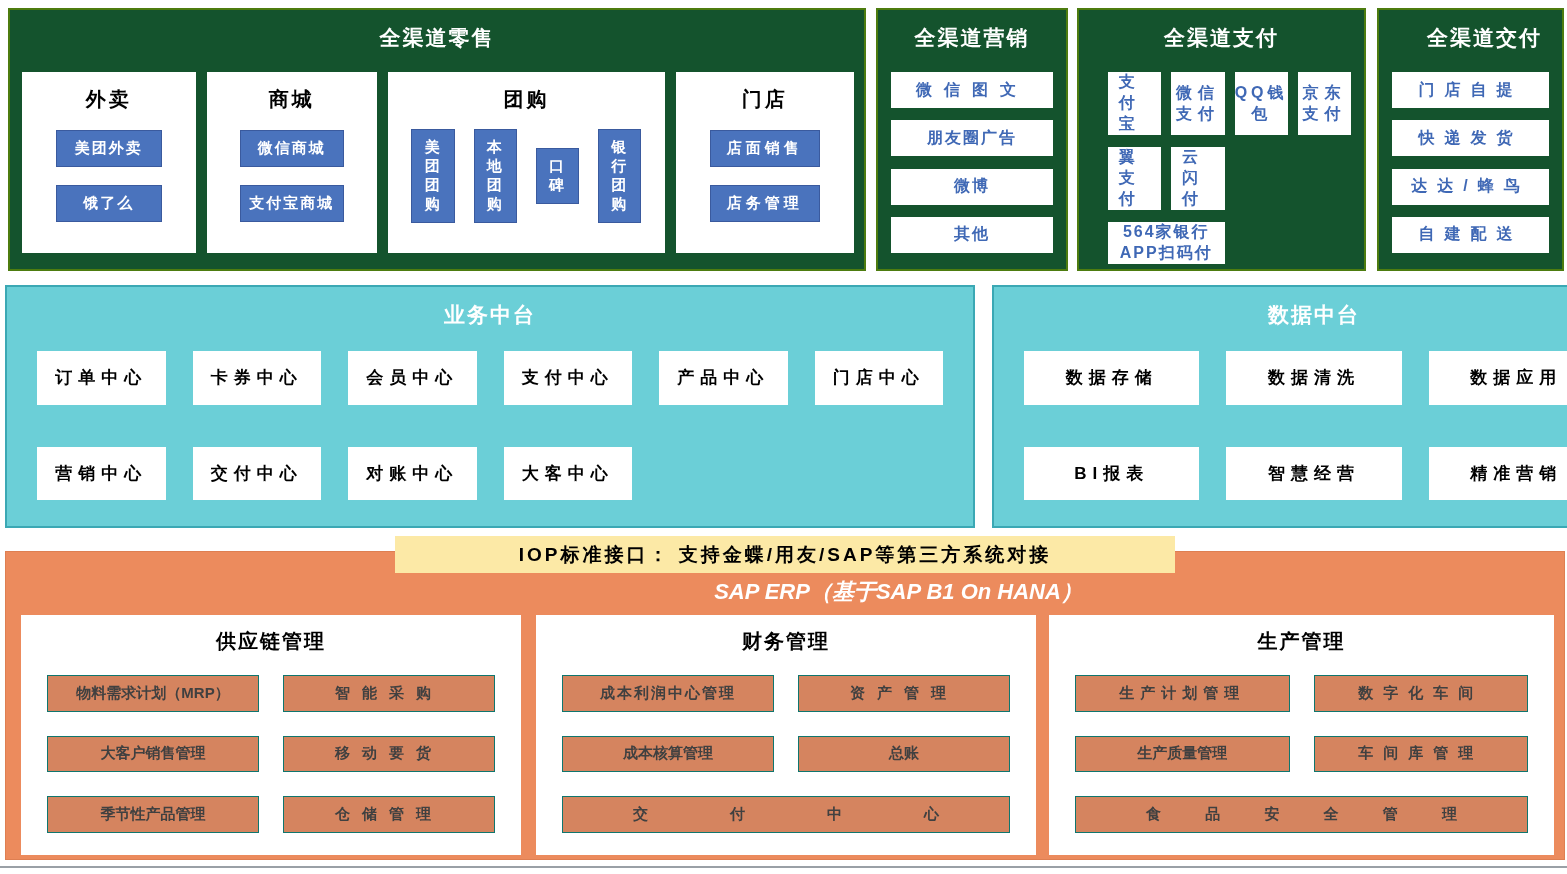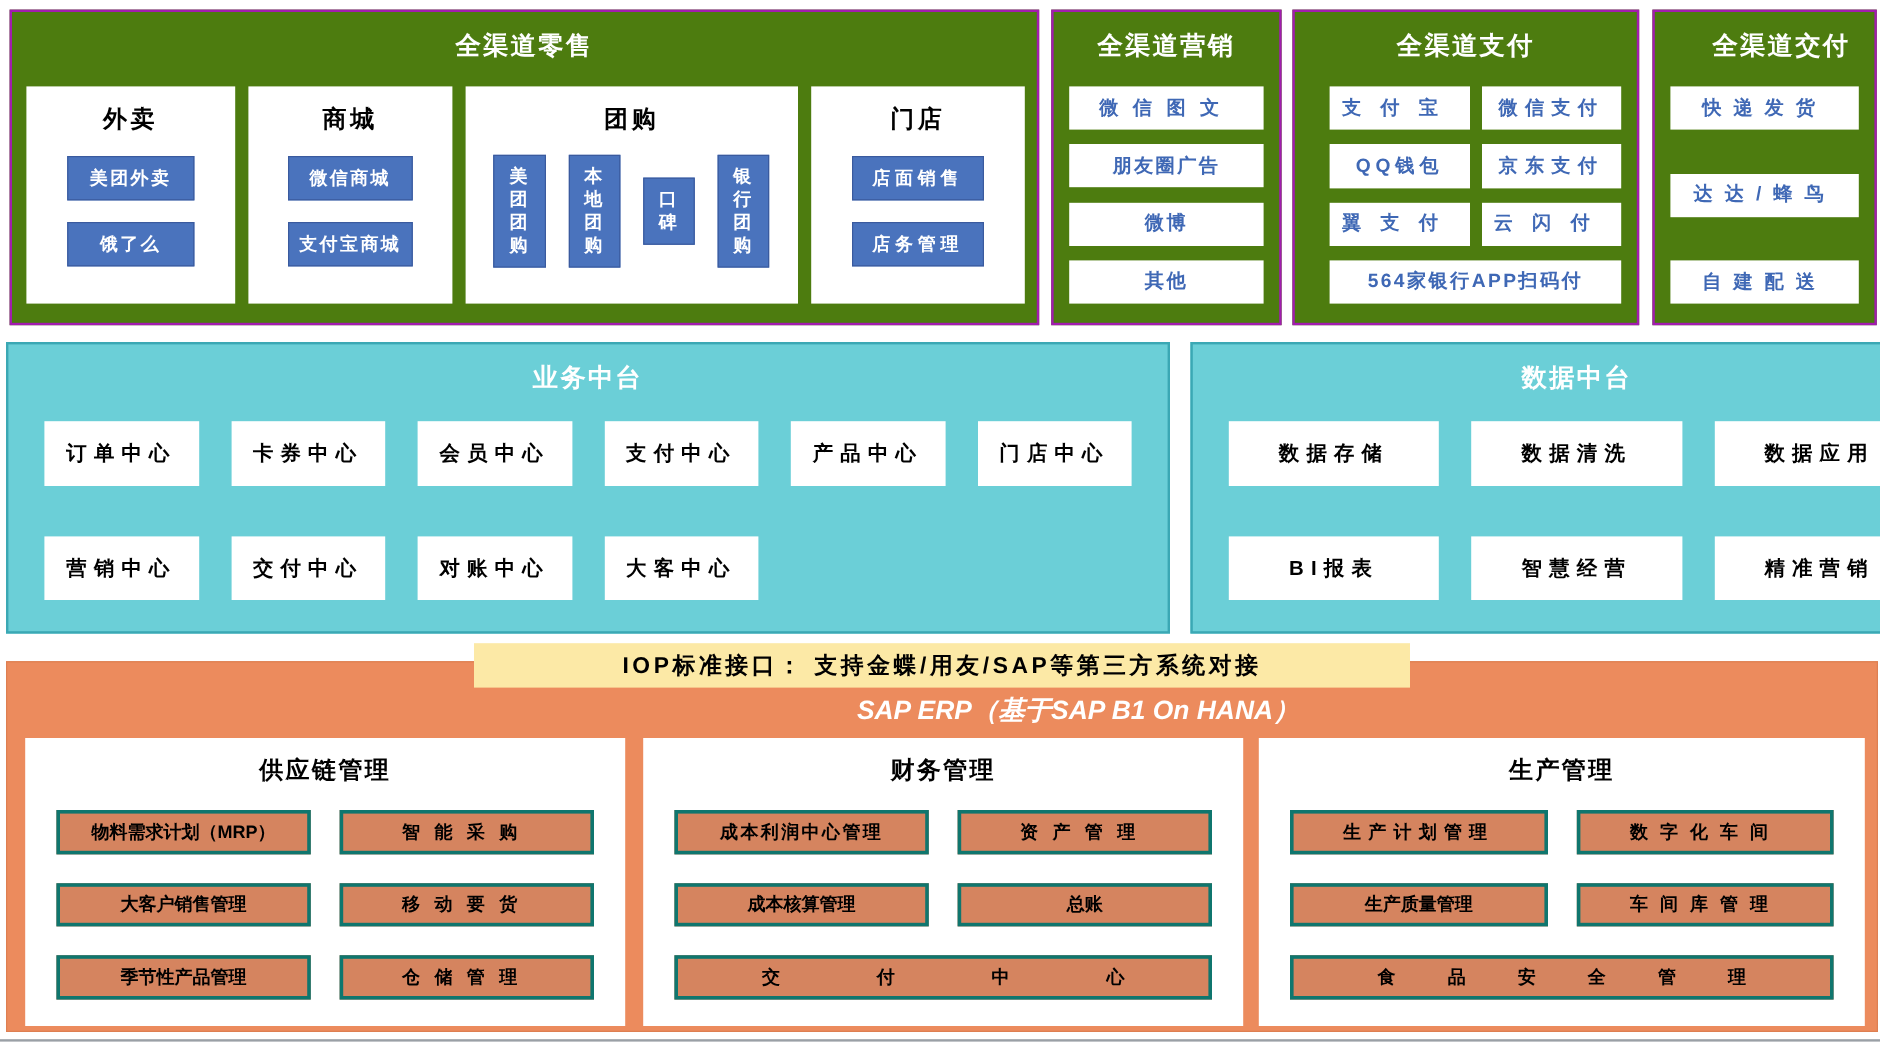--- a/index.html
+++ b/index.html
@@ -1,41 +1,41 @@
 <!DOCTYPE html>
 <html><head>
 <meta charset="utf-8">
 <style>
   html,body{margin:0;padding:0;background:#ffffff;}
   body{width:1567px;height:874px;position:relative;font-family:"Liberation Sans","DejaVu Sans",sans-serif;overflow:hidden;}
   .stage{position:absolute;inset:0;}
 
   
-  .bluepanel{position:absolute;background:#4d7c0f;border:2px solid #a21caf;box-sizing:border-box;}
+  .bluepanel{position:absolute;background:#14532d;border:2px solid #4d7c0f;box-sizing:border-box;}
   #retail{left:8px;top:8px;width:858px;height:263px;}
   #marketing{left:876px;top:8px;width:192px;height:263px;}
   #payment{left:1077px;top:8px;width:289px;height:263px;}
   #delivery{left:1377px;top:8px;width:187px;height:263px;padding-left:28px;}
   .ptitle{margin:0;padding-top:14px;text-align:center;color:#ffffff;font-size:21px;font-weight:bold;letter-spacing:2px;}
 
   .retail-cols{position:absolute;left:12px;right:10px;top:62px;bottom:16px;display:flex;gap:11px;}
   .rcol{background:#ffffff;display:flex;flex-direction:column;align-items:center;padding:10px 22px 14px;box-sizing:border-box;}
   .rcol.c1{flex:1.66;} .rcol.c2{flex:1.62;} .rcol.c3{flex:2.98;} .rcol.c4{flex:1.72;}
   .rcol h3{margin:4px 0 0;font-size:20px;font-weight:bold;color:#000;letter-spacing:3px;}
   .rcol .ritems{flex:1;width:100%;display:flex;flex-direction:column;align-items:center;justify-content:space-evenly;}
   .bluebox{background:#4a73bd;border:1px solid #3a5a9e;color:#ffffff;font-weight:bold;font-size:15px;
            width:82%;box-sizing:border-box;padding:8px 4px;text-align:center;}
   .ritems.grid2{display:grid;grid-template-columns:1fr 1fr 1fr 1fr;gap:0 16px;align-content:space-evenly;justify-items:center;}
   .grid2 .bluebox{width:94%;}
 
   .vlist{position:absolute;left:13px;right:13px;top:62px;bottom:16px;display:flex;flex-direction:column;justify-content:space-between;}
   .whitebox{background:#ffffff;color:#3f68b5;font-weight:bold;font-size:16px;height:36px;
             display:flex;align-items:center;justify-content:center;text-align:center;}
   .paygrid{position:absolute;left:13px;right:13px;top:62px;bottom:16px;display:grid;
-           grid-template-columns:1fr 1fr;grid-template-rows:repeat(4,1fr);gap:12px 10px;margin-left:16px;}
+           grid-template-columns:1fr 1fr 1fr 1fr;grid-template-rows:repeat(4,1fr);gap:12px 10px;margin-left:16px;}
   .paygrid .whitebox{height:auto;}
   .span2{grid-column:1 / 3;}
 
   
   .tealpanel{position:absolute;background:#6bcfd7;border:2px solid #3ba8b4;box-sizing:border-box;}
   #business{left:5px;top:285px;width:970px;height:243px;}
   #dataplat{left:992px;top:285px;width:644px;height:243px;}
   .tealgrid{position:absolute;left:30px;right:30px;top:64px;bottom:26px;display:grid;gap:42px 27px;}
   #business .tealgrid{grid-template-columns:repeat(6,1fr);}
   #dataplat .tealgrid{grid-template-columns:repeat(3,1fr);}
@@ -47,21 +47,21 @@
   #iop-banner{position:absolute;left:395px;top:536px;width:780px;height:37px;background:#fce9a6;z-index:4;
               display:flex;align-items:center;justify-content:center;color:#000;font-weight:bold;font-size:19px;letter-spacing:3px;}
   .erptitle{position:absolute;left:230px;right:0;top:577px;text-align:center;color:#ffffff;font-weight:bold;font-size:22px;z-index:3;font-style:italic;}
   .sub{position:absolute;background:#ffffff;top:63px;height:240px;}
   #sub1{left:15px;width:500px;}
   #sub2{left:530px;width:500px;}
   #sub3{left:1043px;width:505px;}
   .subtitle{margin:0;padding-top:13px;text-align:center;font-size:20px;font-weight:bold;color:#000;letter-spacing:2px;}
   .subgrid{position:absolute;left:26px;right:26px;top:60px;bottom:22px;display:grid;
            grid-template-columns:1fr 1fr;grid-template-rows:repeat(3,1fr);gap:24px 24px;}
-  .obox{background:#d5845f;border:3px solid #0f766e;color:#000000;font-weight:bold;font-size:15px;
+  .obox{background:#d5845f;border:1px solid #0f766e;color:#404040;font-weight:bold;font-size:15px;
         display:flex;align-items:center;justify-content:center;text-align:center;}
   .obox .dist{display:block;width:100%;padding:0 70px;box-sizing:border-box;text-align:justify;text-align-last:justify;}
 
   
   .ls2{letter-spacing:2px;} .ls4{letter-spacing:4px;} .ls6{letter-spacing:6px;}
   .ls10{letter-spacing:10px;} .ls12{letter-spacing:12px;} .ls16{letter-spacing:16px;}
 
   .bottomline{position:absolute;left:0;top:866px;width:1567px;height:2px;background:#9aa0a6;}
 </style>
 </head>
@@ -124,20 +124,21 @@
       <div class="whitebox ls6">京东支付</div>
       <div class="whitebox ls16">翼支付</div>
       <div class="whitebox ls16">云闪付</div>
       <div class="whitebox ls2 span2">564家银行APP扫码付</div>
     </div>
   </section>
 
   <section class="bluepanel" id="delivery">
     <h2 class="ptitle">全渠道交付</h2>
     <div class="vlist">
+      <div class="whitebox ls10">门店自提</div>
       <div class="whitebox ls10">快递发货</div>
       <div class="whitebox ls10">达达/蜂鸟</div>
       <div class="whitebox ls10">自建配送</div>
     </div>
   </section>
 
   <section class="tealpanel" id="business">
     <h2 class="ptitle">业务中台</h2>
     <div class="tealgrid">
       <div class="tealbox ls6">订单中心</div>

